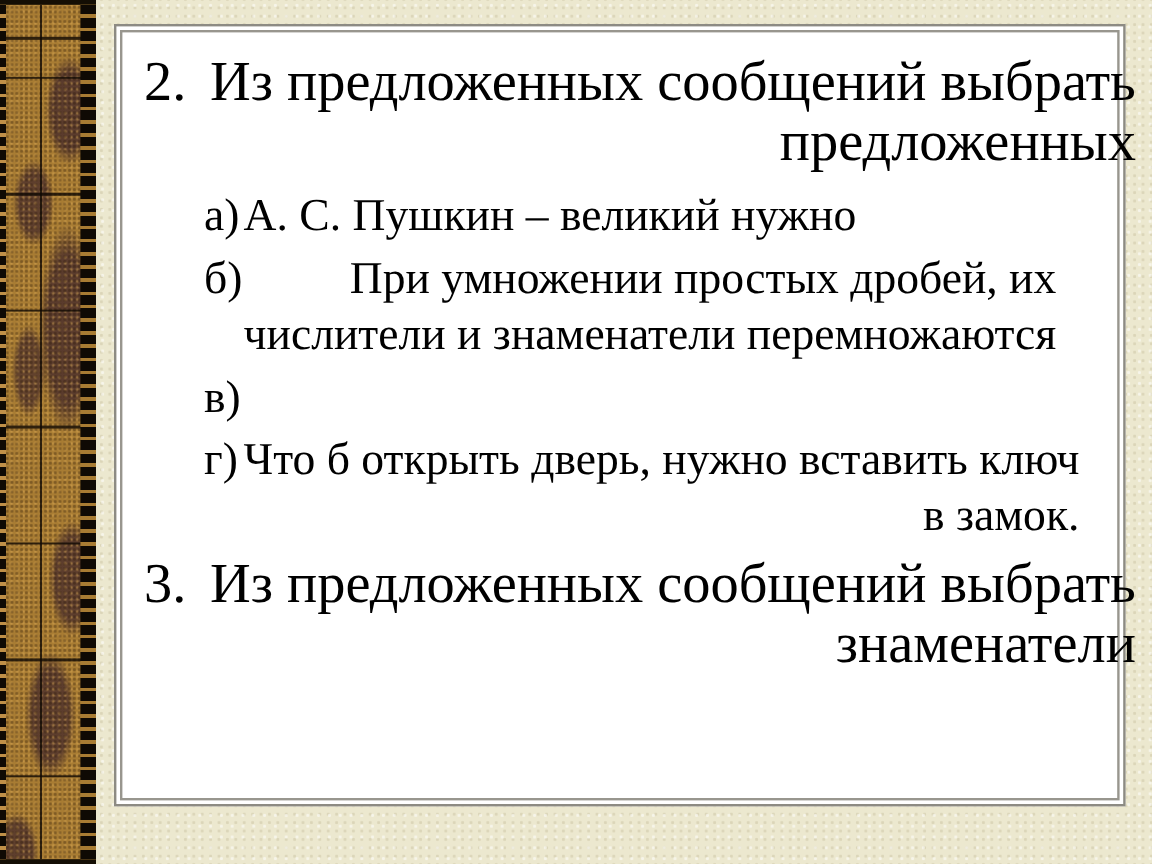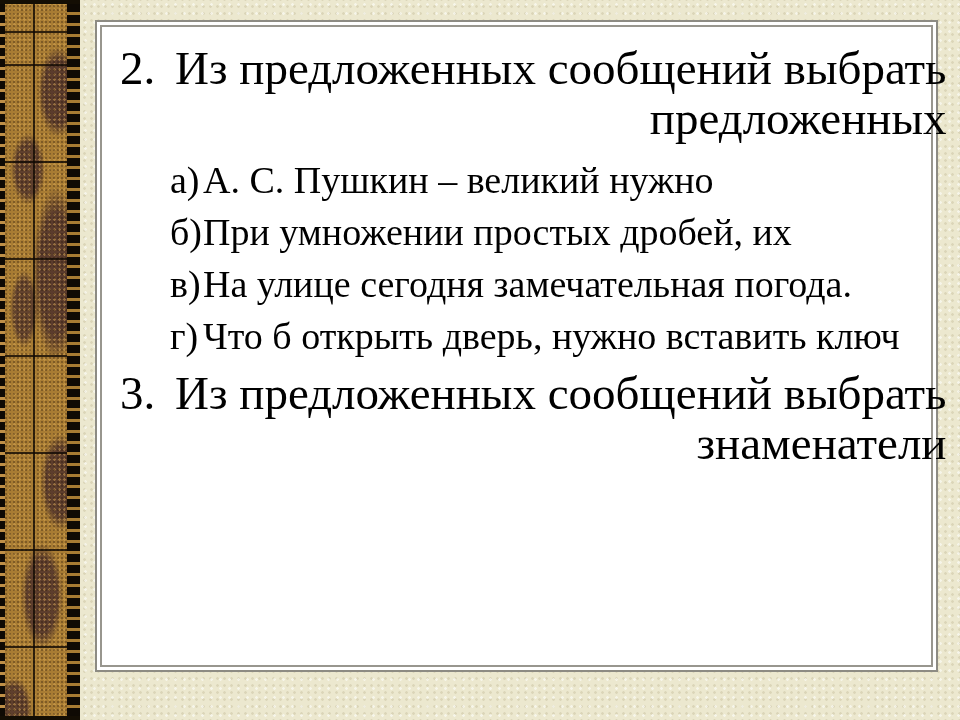--- a/index.html
+++ b/index.html
@@ -92,34 +92,33 @@
           <span class="opt-marker">а)</span>
           <div class="opt-lines">
             <div class="line">А. С. Пушкин – великий нужно</div>
           </div>
         </div>
 
         <div class="option">
           <span class="opt-marker">б)</span>
           <div class="opt-lines">
             <div class="line">При умножении простых дробей, их</div>
+            <div class="line">числители и знаменатели перемножаются</div>
           </div>
         </div>
 
         <div class="option">
           <span class="opt-marker">в)</span>
-          <div class="opt-lines">
-            <div class="line">На улице сегодня замечательная погода.</div>
-          </div>
         </div>
 
         <div class="option">
           <span class="opt-marker">г)</span>
           <div class="opt-lines">
             <div class="line">Что б открыть дверь, нужно вставить ключ</div>
+            <div class="line">в замок.</div>
           </div>
         </div>
 
         <div class="q-heading second">
           <span class="q-num">3.</span>
           <div class="q-lines">
             <div class="line">Из предложенных сообщений выбрать</div>
             <div class="line">знаменатели</div>
           </div>
         </div>

